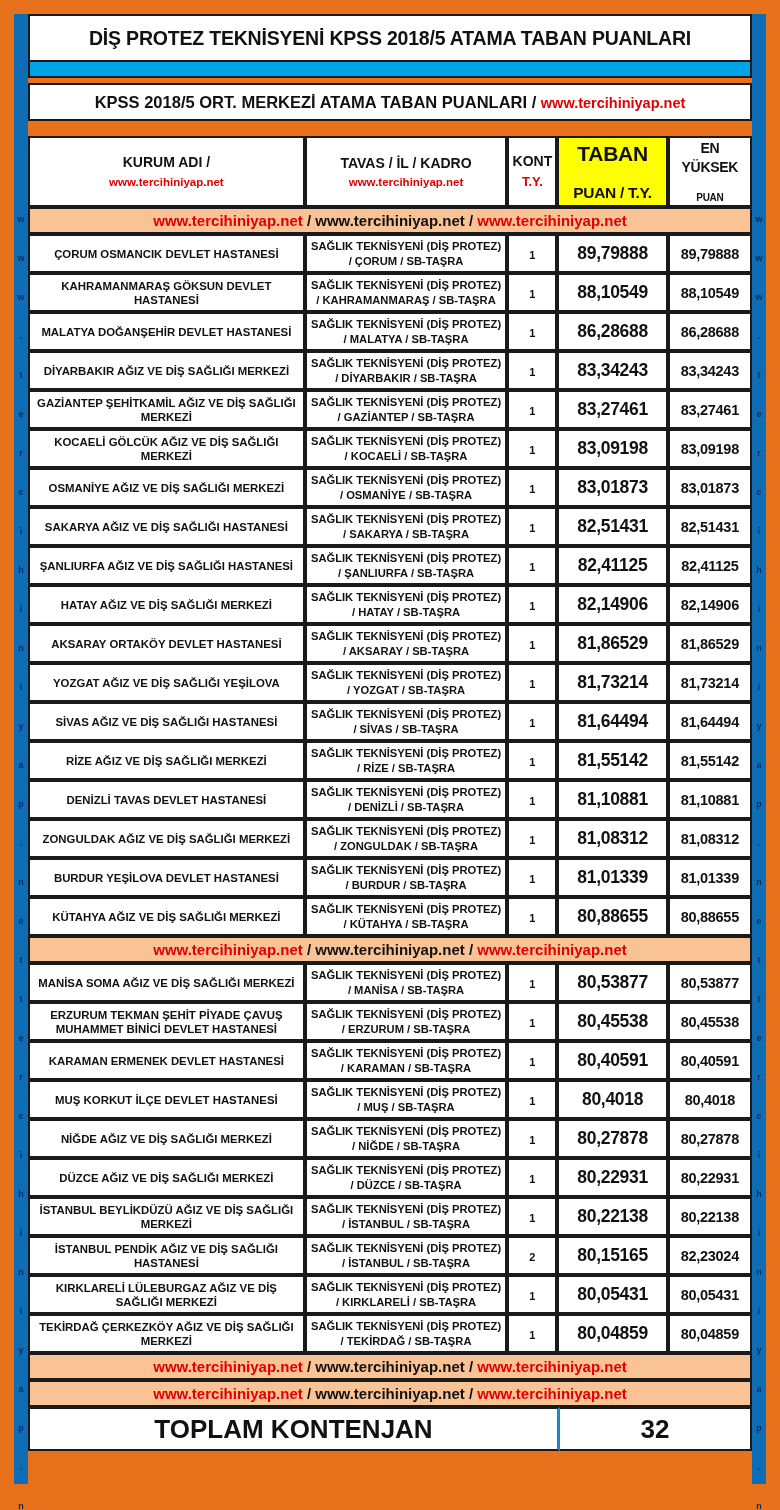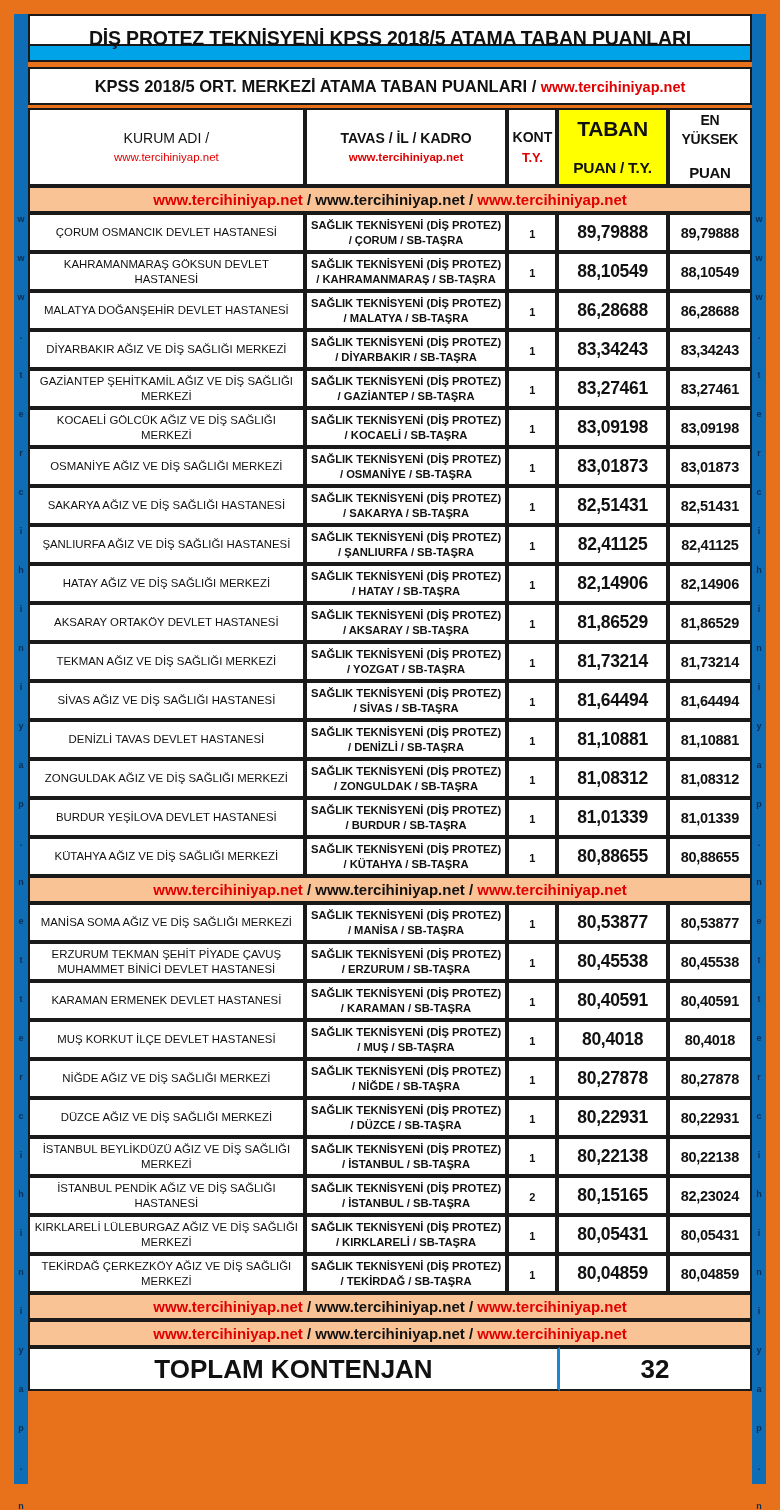--- a/index.html
+++ b/index.html
@@ -47,38 +47,38 @@
     box-sizing:border-box;
   }
   .band{
     background:#ffffff;
     border:2px solid #1a1a1a;
     box-sizing:border-box;
     text-align:center;
   }
   
   #title{
-    height:32px;line-height:44px;
+    height:48px;line-height:44px;
     font-size:19.5px;font-weight:bold;color:#111;
     letter-spacing:-0.2px;
     margin-bottom:5px;
   }
   #cyanbar{
     height:16px;
     background:#00A2E8;
     border:2px solid #1a1a1a;
     border-top:none;
     box-sizing:border-box;
     margin-top:-5px;
     margin-bottom:5px;
   }
   #subtitle{
     height:38px;line-height:34px;
     font-size:16.5px;font-weight:bold;color:#111;
-    margin-bottom:3px;
+    margin-bottom:15px;
     white-space:nowrap;
   }
   #subtitle .url{color:#E00000;font-size:14.5px;}
 
   
   table#grid{
     width:100%;
     border-collapse:separate;
     border-spacing:0;
     table-layout:fixed;
@@ -102,36 +102,36 @@
   
   tr.hdr td{height:58px;font-weight:bold;line-height:1.35;}
   tr.hdr .h1{font-size:14px;display:block;}
   tr.hdr .h2{font-size:11.5px;color:#E00000;display:block;margin-top:3px;}
   tr.hdr td.cKont{font-size:12.5px;margin-top:44px;}
   tr.hdr td.cKont .h2{font-size:13px;margin-top:2px;}
   tr.hdr td.cTaban{background:#FFFF00 !important;font-size:16px;}
   tr.hdr td.cTaban .h1{font-size:21px;}
   tr.hdr td.cTaban .h2{color:#111;font-size:15.5px;margin-top:15px;}
   tr.hdr td.cYuksek{font-size:11.5px;}
-  tr.hdr td.cYuksek .h2{color:#111;font-size:15px;margin-top:14px;}
+  tr.hdr td.cYuksek .h2{color:#111;font-size:10px;margin-top:14px;}
 
   
   tr.sep td{
     background:#F9C396 !important;
     height:27px;
     font-size:15px;font-weight:bold;
     color:#111;
     border-left:2px solid #1a1a1a;
     border-right:2px solid #1a1a1a;
   }
   tr.sep .url{color:#E00000;}
 
   
   tr.data td{height:39px;}
-  td.cKurum span{font-size:11.4px;font-weight:normal;line-height:1.25;display:block;}
+  td.cKurum span{font-size:11.4px;font-weight:bold;line-height:1.25;display:block;}
   td.cUnvan span{font-size:11.2px;font-weight:bold;line-height:1.3;display:block;}
   td.cKont span{font-size:11px;font-weight:bold;}
   td.cTaban span{font-size:17.5px;font-weight:bold;letter-spacing:-0.3px;}
   td.cYuksek span{font-size:14.5px;font-weight:bold;letter-spacing:-0.3px;}
 
   
   #totalrow{
     display:flex;
     margin-top:0;
   }
@@ -406,41 +406,53 @@
             <td class="cUnvan">
               <span>SAĞLIK TEKNİSYENİ (DİŞ PROTEZ)</span>
               <span>/ AKSARAY / SB-TAŞRA</span>
             </td>
             <td class="cKont"><span>1</span></td>
             <td class="cTaban"><span>81,86529</span></td>
             <td class="cYuksek"><span>81,86529</span></td>
           </tr>
           <tr class="data">
             <td class="cKurum">
-              <span>TEKMAN AĞIZ VE DİŞ SAĞLIĞI MERKEZİ</span>
+              <span>YOZGAT AĞIZ VE DİŞ SAĞLIĞI YEŞİLOVA</span>
             </td>
             <td class="cUnvan">
               <span>SAĞLIK TEKNİSYENİ (DİŞ PROTEZ)</span>
               <span>/ YOZGAT / SB-TAŞRA</span>
             </td>
             <td class="cKont"><span>1</span></td>
             <td class="cTaban"><span>81,73214</span></td>
             <td class="cYuksek"><span>81,73214</span></td>
           </tr>
           <tr class="data">
             <td class="cKurum">
               <span>SİVAS AĞIZ VE DİŞ SAĞLIĞI HASTANESİ</span>
             </td>
             <td class="cUnvan">
               <span>SAĞLIK TEKNİSYENİ (DİŞ PROTEZ)</span>
               <span>/ SİVAS / SB-TAŞRA</span>
             </td>
             <td class="cKont"><span>1</span></td>
             <td class="cTaban"><span>81,64494</span></td>
             <td class="cYuksek"><span>81,64494</span></td>
+          </tr>
+          <tr class="data">
+            <td class="cKurum">
+              <span>RİZE AĞIZ VE DİŞ SAĞLIĞI MERKEZİ</span>
+            </td>
+            <td class="cUnvan">
+              <span>SAĞLIK TEKNİSYENİ (DİŞ PROTEZ)</span>
+              <span>/ RİZE / SB-TAŞRA</span>
+            </td>
+            <td class="cKont"><span>1</span></td>
+            <td class="cTaban"><span>81,55142</span></td>
+            <td class="cYuksek"><span>81,55142</span></td>
           </tr>
           <tr class="data">
             <td class="cKurum">
               <span>DENİZLİ TAVAS DEVLET HASTANESİ</span>
             </td>
             <td class="cUnvan">
               <span>SAĞLIK TEKNİSYENİ (DİŞ PROTEZ)</span>
               <span>/ DENİZLİ / SB-TAŞRA</span>
             </td>
             <td class="cKont"><span>1</span></td>

